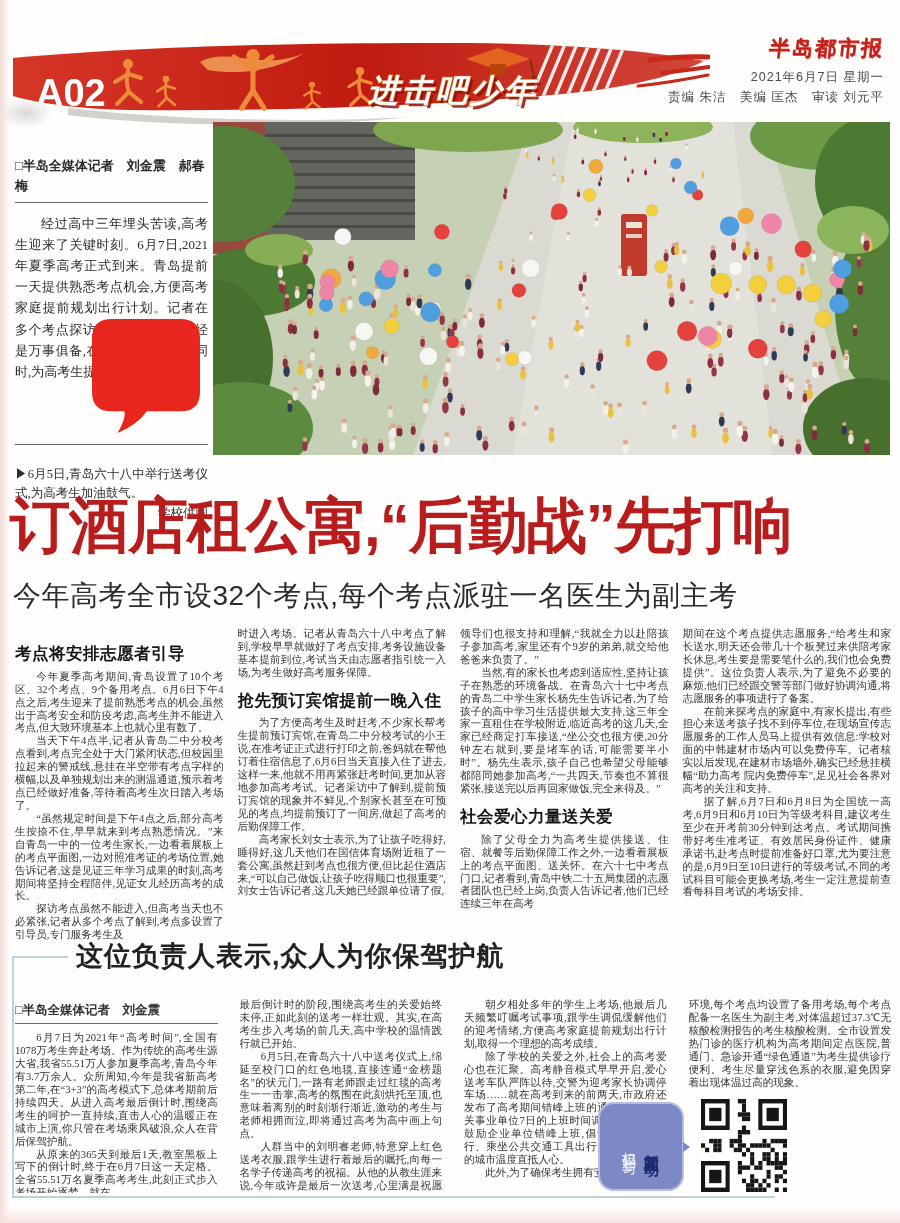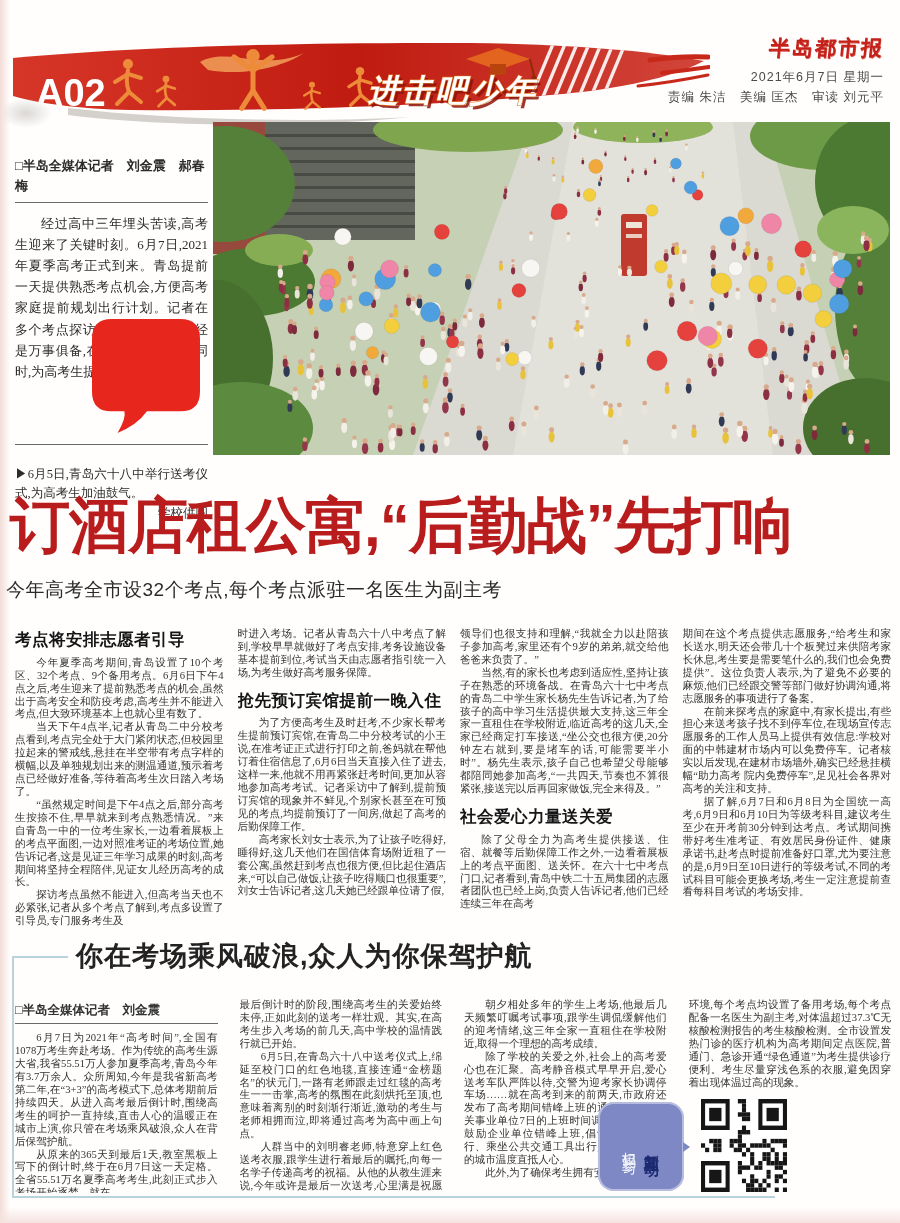--- a/index.html
+++ b/index.html
@@ -27,31 +27,31 @@
   .byline{font-size:13px;font-weight:700;line-height:1.55;padding-bottom:6px;border-bottom:1.5px solid #6b6967;}
   .intro{margin:10px 0 0 0;font-size:13px;line-height:1.62;text-align:justify;text-indent:2em;}
   .quote{position:absolute;left:92px;top:316px;width:108px;height:120px;}
   .caption-block{position:absolute;left:15px;top:444px;width:193px;border-top:1.5px solid #6b6967;padding-top:20px;}
   .caption{margin:0;font-size:12.5px;line-height:1.55;text-align:justify;}
   .credit{margin:1px 0 0 0;font-size:12.5px;text-align:right;}
 
   
   .headline{position:absolute;left:10px;top:486px;width:884px;margin:0;white-space:nowrap;
         font-family:"Liberation Sans",sans-serif;font-weight:700;font-size:60px;letter-spacing:-1px;color:#b91c1c;}
-  .subhead{position:absolute;left:6px;top:577px;margin:0;font-family:"Liberation Sans",sans-serif;
-        font-size:19px;font-weight:500;color:#2b2b2b;letter-spacing:.5px;}
+  .subhead{position:absolute;left:13px;top:577px;margin:0;font-family:"Liberation Sans",sans-serif;
+        font-size:28px;font-weight:500;color:#2b2b2b;letter-spacing:.5px;}
 
   
   .cols{position:absolute;left:15px;top:628px;width:876px;height:334px;display:flex;gap:14px;}
   .col{flex:1;overflow:hidden;font-size:10.6px;line-height:1.22;text-align:justify;color:#333;}
   .para{margin:0;text-indent:2em;}
   .cont{text-indent:0;}
   .sec-head{font-family:"Liberation Sans",sans-serif;font-size:16.5px;font-weight:800;color:#151515;
         margin:11px 0 7px;line-height:1.2;letter-spacing:.5px;}
-  .sec-head.first{margin-top:2px;}
+  .sec-head.first{margin-top:16px;}
 
   
   .s2-frame-left{position:absolute;left:12px;top:956px;width:2px;height:240px;background:#b8d3dc;}
   .s2-frame-top{position:absolute;left:12px;top:956px;width:56px;height:2px;background:#b8d3dc;}
   .s2-rule-bottom{position:absolute;left:12px;top:1196px;width:763px;height:2px;background:#b8d3dc;}
   .s2-title{position:absolute;left:76px;top:938px;margin:0;font-family:"Liberation Sans",sans-serif;
         font-size:27px;font-weight:800;color:#222;letter-spacing:1px;}
   .cols2{position:absolute;left:15px;top:999px;width:876px;height:194px;display:flex;gap:22px;}
   .byline2{font-size:12.5px;font-weight:700;padding:4px 0 5px;border-bottom:1.5px solid #6b6967;margin:0 0 8px 0;}
 
@@ -753,40 +753,40 @@
       <p class="para cont">期间在这个考点提供志愿服务,“给考生和家长送水,明天还会带几十个板凳过来供陪考家长休息,考生要是需要笔什么的,我们也会免费提供”。这位负责人表示,为了避免不必要的麻烦,他们已经跟交警等部门做好协调沟通,将志愿服务的事项进行了备案。</p>
       <div>
           <p class="para">在前来探考点的家庭中,有家长提出,有些担心来送考孩子找不到停车位,在现场宣传志愿服务的工作人员马上提供有效信息:学校对面的中韩建材市场内可以免费停车。记者核实以后发现,在建材市场墙外,确实已经悬挂横幅“助力高考 院内免费停车”,足见社会各界对高考的关注和支持。</p>
           <p class="para">据了解,6月7日和6月8日为全国统一高考,6月9日和6月10日为等级考科目,建议考生至少在开考前30分钟到达考点。考试期间携带好考生准考证、有效居民身份证件、健康承诺书,赴考点时提前准备好口罩,尤为要注意的是,6月9日至10日进行的等级考试,不同的考试科目可能会更换考场,考生一定注意提前查看每科目考试的考场安排。</p>
         </div>
     </div>
   </div>
 
   <div class="s2-frame-top"></div>
   <div class="s2-frame-left"></div>
-  <h2 class="s2-title">你在考场乘风破浪,众人为你保驾护航</h2>
+  <h2 class="s2-title">这位负责人表示,众人为你保驾护航</h2>
 
   <div class="cols2">
     <div class="col">
       <div class="byline2">□半岛全媒体记者　刘金震</div>
       <div>
           <p class="para">6月7日为2021年“高考时间”,全国有1078万考生奔赴考场。作为传统的高考生源大省,我省55.51万人参加夏季高考,青岛今年有3.7万余人。众所周知,今年是我省新高考第二年,在“3+3”的高考模式下,总体考期前后持续四天。从进入高考最后倒计时,围绕高考生的呵护一直持续,直击人心的温暖正在城市上演,你只管在考场乘风破浪,众人在背后保驾护航。</p>
           <p class="para">从原来的365天到最后1天,教室黑板上写下的倒计时,终于在6月7日这一天定格。全省55.51万名夏季高考考生,此刻正式步入考场开始逐梦。就在</p>
         </div>
     </div>
     <div class="col">
       <p class="para cont">最后倒计时的阶段,围绕高考生的关爱始终未停,正如此刻的送考一样壮观。其实,在高考生步入考场的前几天,高中学校的温情践行就已开始。</p>
       <div>
           <p class="para">6月5日,在青岛六十八中送考仪式上,绵延至校门口的红色地毯,直接连通“金榜题名”的状元门,一路有老师跟走过红毯的高考生一一击掌,高考的氛围在此刻烘托至顶,也意味着离别的时刻渐行渐近,激动的考生与老师相拥而泣,即将通过高考为高中画上句点。</p>
           <p class="para">人群当中的刘明睿老师,特意穿上红色送考衣服,跟学生进行着最后的嘱托,向每一名学子传递高考的祝福。从他的从教生涯来说,今年或许是最后一次送考,心里满是祝愿同时又有不舍。</p>
         </div>
     </div>
     <div class="col">
       <div>
-          <p class="para">朝夕相处多年的学生上考场,他最后几天频繁叮嘱考试事项,跟学生调侃缓解他们的迎考情绪,这三年全家一直租住在学校附近,取得一个理想的高考成绩。</p>
+          <p class="para">朝夕相处多年的学生上考场,他最后几天频繁叮嘱考试事项,跟学生调侃缓解他们的迎考情绪,方便高考家庭提前规划出行计划,取得一个理想的高考成绩。</p>
           <p class="para">除了学校的关爱之外,社会上的高考爱心也在汇聚。高考静音模式早早开启,爱心送考车队严阵以待,交警为迎考家长协调停车场……就在高考到来的前两天,市政府还发布了高考期间错峰上班的通知,将各级机关事业单位7日的上班时间调整为9时30分,鼓励企业单位错峰上班,倡议市民错峰出行、乘坐公共交通工具出行,护航行动背后的城市温度直抵人心。</p>
           <p class="para">此外,为了确保考生拥有安全考试</p>
         </div>
     </div>
     <div class="col">
       <p class="para cont">环境,每个考点均设置了备用考场,每个考点配备一名医生为副主考,对体温超过37.3℃无核酸检测报告的考生核酸检测。全市设置发热门诊的医疗机构为高考期间定点医院,普通门、急诊开通“绿色通道”为考生提供诊疗便利。考生尽量穿浅色系的衣服,避免因穿着出现体温过高的现象。</p>
     </div>
   </div>
 
   <div class="qr-tab">

